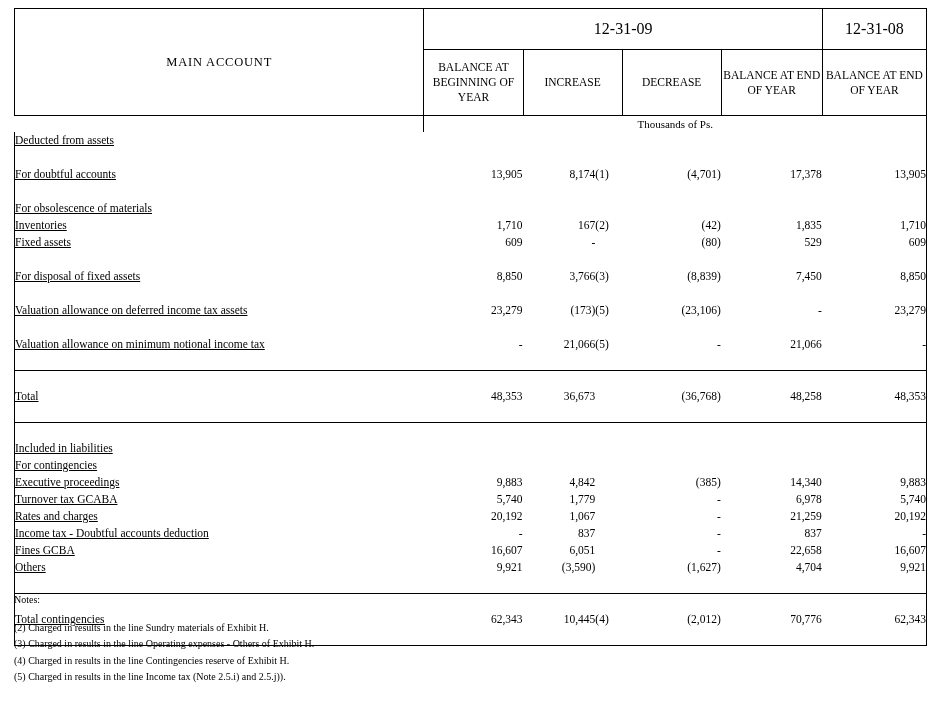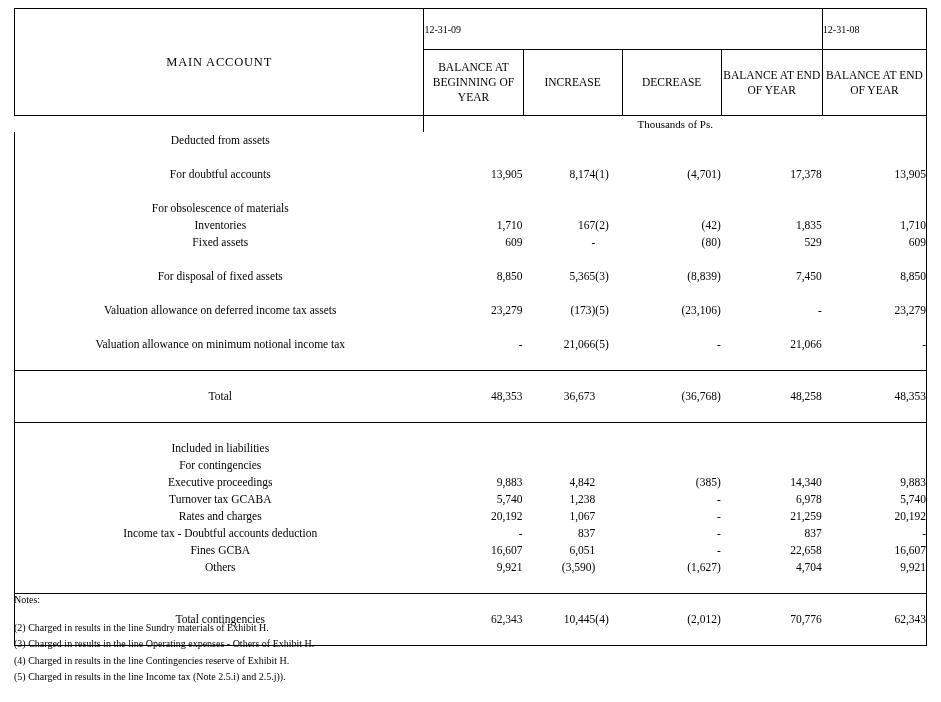--- a/index.html
+++ b/index.html
@@ -37,21 +37,22 @@
   .hdr-main {
     text-align: center;
     font-weight: bold;
     font-size: 12.5px;
     letter-spacing: 0.8px;
     height: 105px;
     width: 408px;
     font-family: Liberation Serif, serif;
   }
   .hdr-date {
-    font-size: 10px;
+    text-align: center;
+    font-size: 16px;
     height: 40px;
   }
   .hdr-col {
     text-align: center;
     font-size: 11.5px;
     line-height: 15px;
     height: 65px;
     padding: 2px 4px;
   }
   .col-w { width: 98px; }
@@ -84,22 +85,23 @@
   }
   table.inner td {
     border: none;
     padding: 0;
     font-size: 11.5px;
     line-height: 17px;
     height: 17px;
     white-space: nowrap;
   }
   td.lbl {
-    text-align: center;
+    text-align: left;
     padding-left: 6px;
+    text-decoration: underline;
   }
   td.num {
     text-align: right;
     padding-right: 8px;
   }
   td.note {
     text-align: left;
     padding-left: 4px;
     width: 26px;
     font-size: 11px;
@@ -215,21 +217,21 @@
             <td class="num">529</td>
             <td class="num">609</td>
           </tr>
           <tr class="spacer10">
                   <td colspan="7"></td>
                 </tr>
 
           <tr>
             <td class="lbl ind1">For disposal of fixed assets</td>
             <td class="num">8,850</td>
-            <td class="num">5,365</td>
+            <td class="num">3,766</td>
             <td class="note">(3)</td>
             <td class="num">(8,839)</td>
             <td class="num">7,450</td>
             <td class="num">8,850</td>
           </tr>
           <tr class="spacer10">
                   <td colspan="7"></td>
                 </tr>
 
           <tr>
@@ -317,21 +319,21 @@
             <td class="num">9,883</td>
             <td class="num">4,842</td>
             <td class="note"></td>
             <td class="num">(385)</td>
             <td class="num">14,340</td>
             <td class="num">9,883</td>
           </tr>
           <tr>
             <td class="lbl ind2">Turnover tax GCABA</td>
             <td class="num">5,740</td>
-            <td class="num">1,238</td>
+            <td class="num">1,779</td>
             <td class="note"></td>
             <td class="num">-</td>
             <td class="num">6,978</td>
             <td class="num">5,740</td>
           </tr>
           <tr>
             <td class="lbl ind2">Rates and charges</td>
             <td class="num">20,192</td>
             <td class="num">1,067</td>
             <td class="note"></td>

